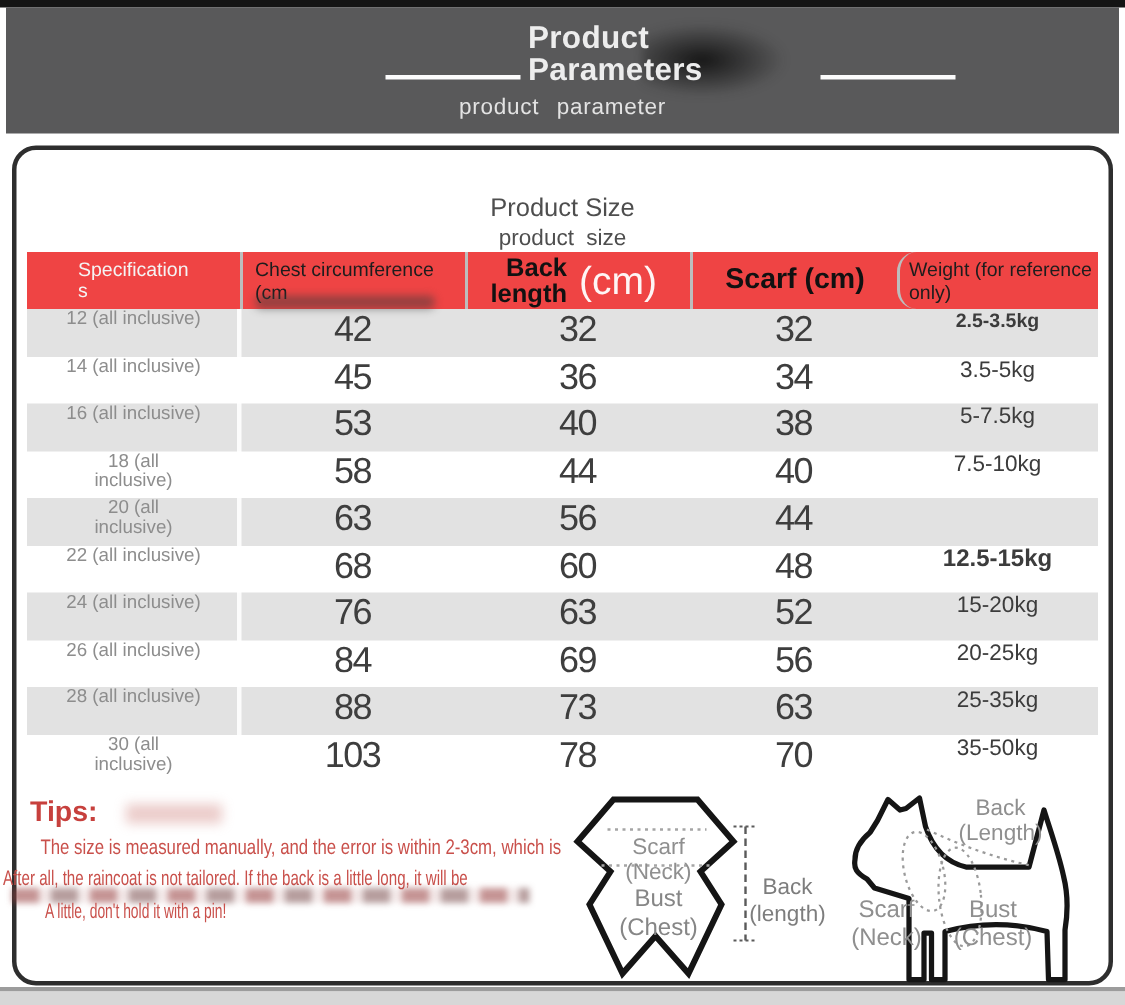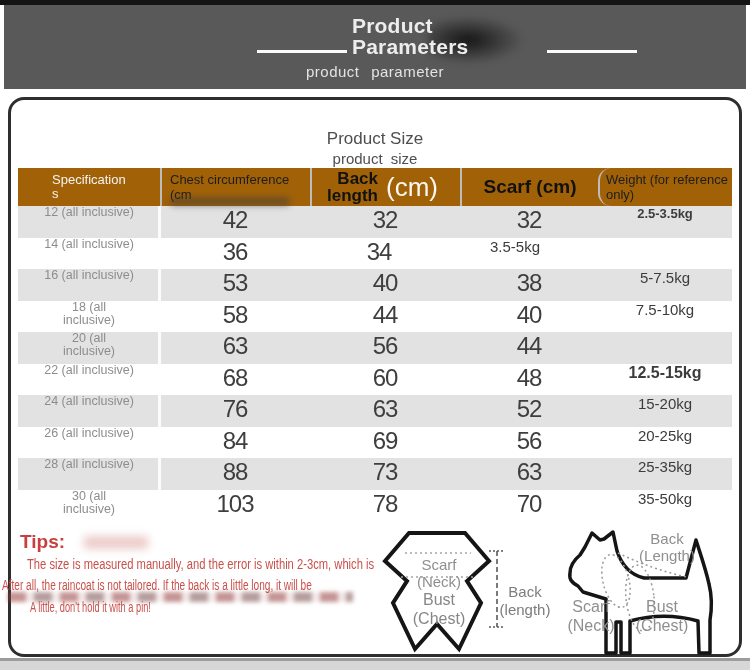--- a/index.html
+++ b/index.html
@@ -23,21 +23,21 @@
   
   .content-box{position:absolute;left:8px;top:97px;width:734px;height:560px;background:#fff;
                border:3px solid #2e2e2e;border-radius:16px;box-sizing:border-box;}
   .sec-title{position:absolute;left:0;top:129px;width:750px;text-align:center;
              color:#4e4e4e;font-size:17px;}
   .sec-sub{position:absolute;left:0;top:150px;width:750px;text-align:center;
            color:#4e4e4e;font-size:15px;word-spacing:4px;}
 
   
   .size-table{position:absolute;left:18px;top:168px;width:714px;}
-  .thead{display:flex;height:38px;background:#a16207;}
+  .thead{display:flex;height:38px;background:#ef4444;}
   .th{box-sizing:border-box;height:100%;display:flex;align-items:center;border-left:2px solid #bdbdbd;}
   .th:first-child{border-left:none;}
   .c1{width:142px;}.c2{width:150px;}.c3{width:150px;}.c4{width:138px;}.c5{width:134px;}
   .th-spec{justify-content:center;}
   .th-spec span{display:inline-block;width:74px;word-break:break-all;color:#f4f4f4;
                 font-size:13px;line-height:14px;}
   .th-chest{padding-left:8px;}
   .th-chest span{display:inline-block;width:132px;color:#1d1d1d;font-size:13px;line-height:15px;}
   .th-back{padding-left:12px;text-align:right;}
   .th-back .bl{display:inline-block;width:54px;color:#111;font-weight:bold;
@@ -130,20 +130,21 @@
 
     <div class="trow">
       <div class="td td-spec"><span>12 (all inclusive)</span></div>
       <div class="td td-num">42</div>
       <div class="td td-num">32</div>
       <div class="td td-num c4w">32</div>
       <div class="td td-weight wbsm">2.5-3.5kg</div>
     </div>
     <div class="trow">
       <div class="td td-spec"><span>14 (all inclusive)</span></div>
+      <div class="td td-num">45</div>
       <div class="td td-num">36</div>
       <div class="td td-num c4w">34</div>
       <div class="td td-weight">3.5-5kg</div>
     </div>
     <div class="trow">
       <div class="td td-spec"><span>16 (all inclusive)</span></div>
       <div class="td td-num">53</div>
       <div class="td td-num">40</div>
       <div class="td td-num c4w">38</div>
       <div class="td td-weight">5-7.5kg</div>

